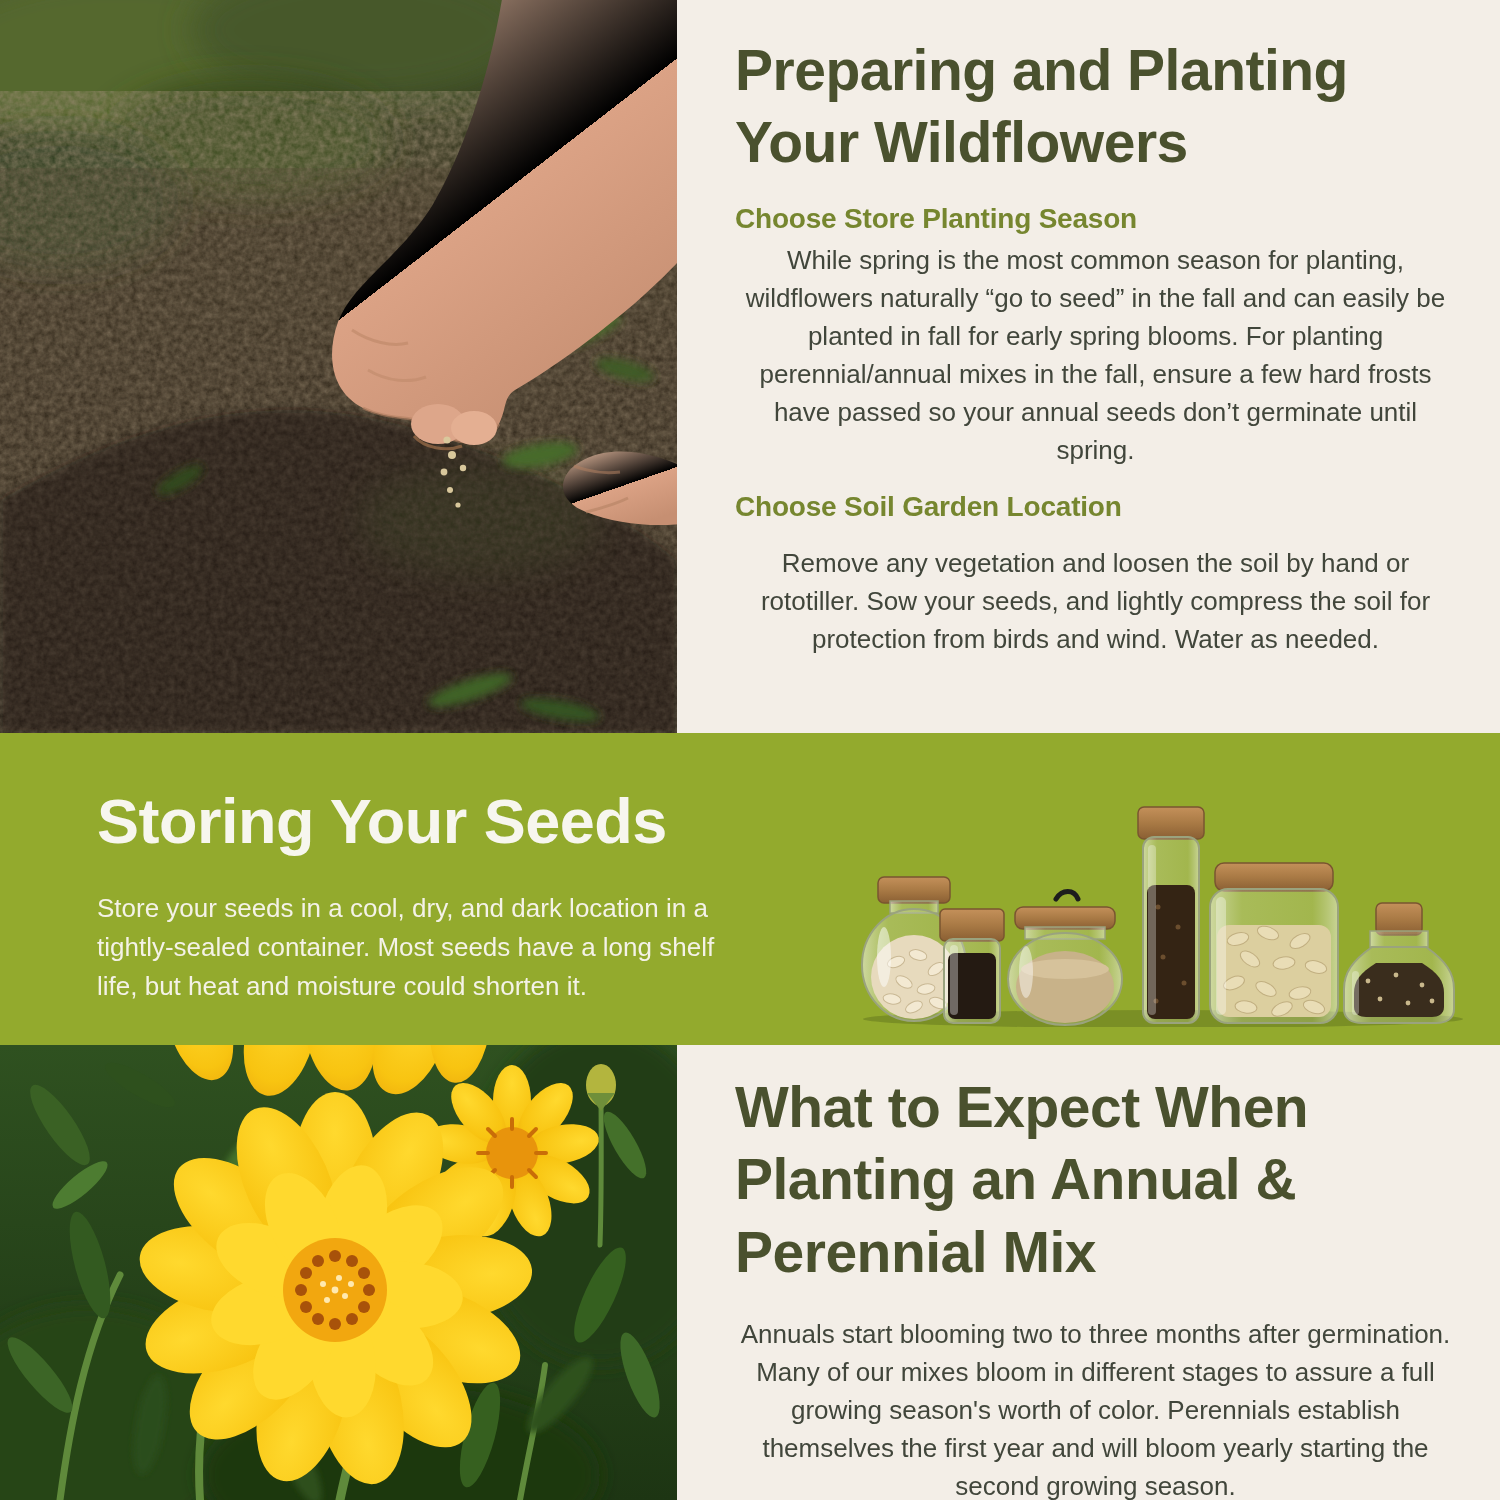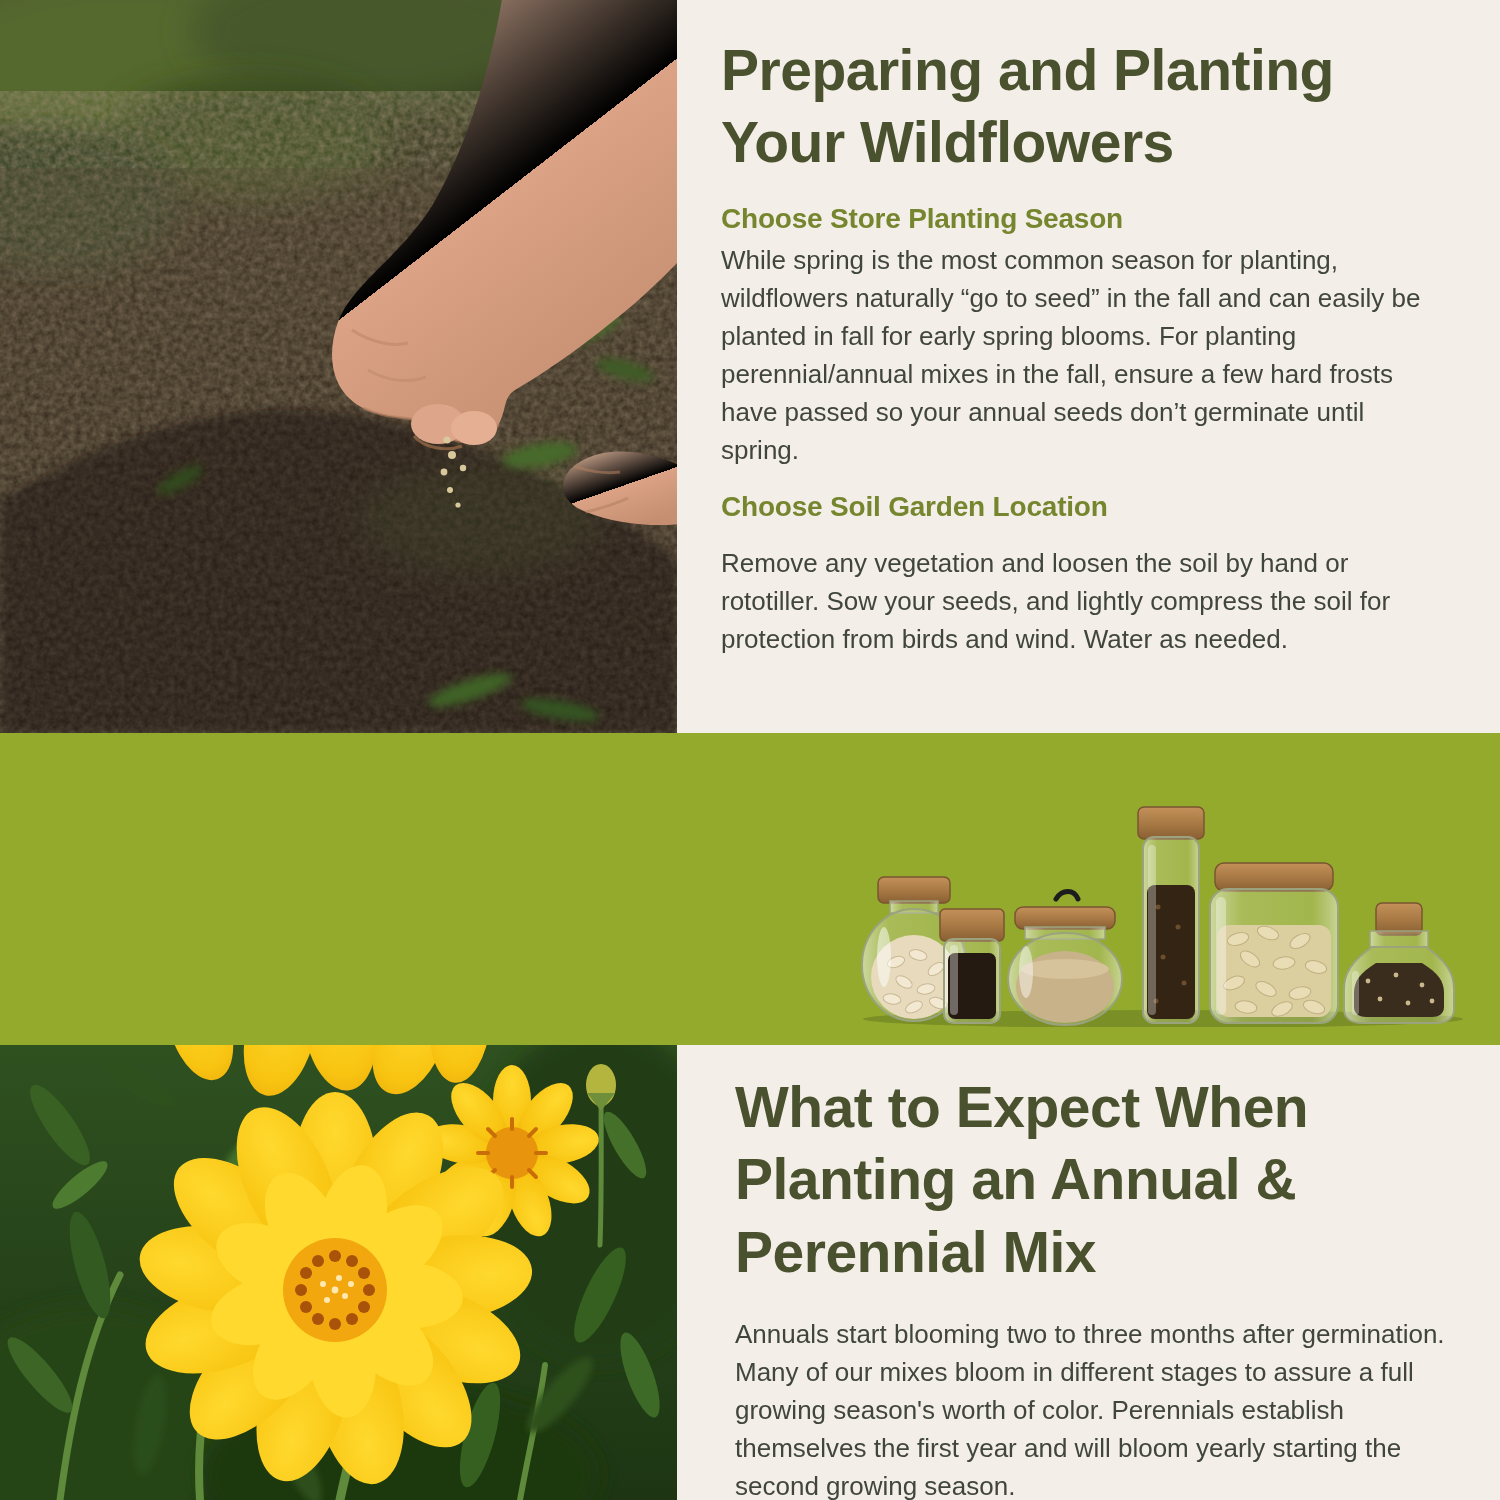--- a/index.html
+++ b/index.html
@@ -8,31 +8,31 @@
     font-family:"Liberation Sans", sans-serif;background:#f3eee7;
   }
   
   .photo{position:absolute;overflow:hidden;}
   .photo-soil{left:0;top:0;width:677px;height:733px;
     background:linear-gradient(180deg,#4c5a2e 0%,#3b4a24 10%,#32361c 18%,#2b2415 30%,#251d12 55%,#211a10 100%);}
   .photo-flower{left:0;top:1045px;width:677px;height:455px;background:#24431a;}
   .photo svg{position:absolute;left:0;top:0;display:block;}
   
   .panel{position:absolute;left:677px;width:823px;background:#f3eee7;box-sizing:border-box;}
-  .panel-top{top:0;height:733px;padding:34px 44px 0 44px;}
+  .panel-top{top:0;height:733px;padding:34px 44px 0 58px;}
   .panel-bottom{top:1045px;height:455px;padding:26px 44px 12px 58px;}
   .section-title{
     margin:0;font-weight:bold;color:#4a512e;font-size:57px;line-height:1.27;
     letter-spacing:-0.5px;max-width:705px;
   }
   .panel-top .section-title{margin-bottom:24px;}
   .panel-bottom .section-title{max-width:660px;margin-bottom:28px;}
   .subsection{margin-bottom:22px;}
   .sub-heading{margin:0 0 7px 0;font-size:28px;font-weight:bold;color:#76862f;letter-spacing:-0.2px;}
-  .body-text{margin:0;font-size:26px;line-height:1.46;color:#41463b;max-width:728px;}
+  .body-text{margin:0;font-size:26px;line-height:1.46;color:#41463b;max-width:728px;text-align:center;}
   
   .band{position:absolute;left:0;top:733px;width:1500px;height:312px;background:#93aa2d;}
   .band-text{position:absolute;left:97px;top:52px;}
   .band-title{margin:0 0 32px 0;font-size:63px;font-weight:bold;color:#f7f6ee;letter-spacing:-0.5px;}
   .band-body{margin:0;font-size:26px;line-height:1.5;color:#f4f2e7;max-width:645px;}
   .jars{position:absolute;right:22px;bottom:18px;width:630px;height:270px;}
 </style>
 </head>
 <body>
 
@@ -124,20 +124,24 @@
     <div class="subsection">
       <h2 class="sub-heading">Choose Soil Garden Location</h2>
     </div>
 
     <div class="subsection">
       <p class="body-text">Remove any vegetation and loosen the soil by hand or rototiller. Sow your seeds, and lightly compress the soil for protection from birds and wind. Water as needed.</p>
     </div>
   </div>
 
   <div class="band">
+    <div class="band-text">
+      <h1 class="band-title">Storing Your Seeds</h1>
+      <p class="band-body">Store your seeds in a cool, dry, and dark location in a tightly-sealed container. Most seeds have a long shelf life, but heat and moisture could shorten it.</p>
+    </div>
 
     <div class="jars" role="img" aria-label="Six cork-topped glass jars filled with assorted seeds">
       <svg width="630" height="270" viewBox="0 0 630 270">
         <defs>
           <linearGradient id="cork" x1="0" y1="0" x2="0" y2="1">
             <stop offset="0" stop-color="#c4905a"></stop>
               <stop offset="0.5" stop-color="#a97a45"></stop>
               <stop offset="1" stop-color="#8a5f33"></stop>
           </linearGradient>
           <linearGradient id="glass" x1="0" y1="0" x2="1" y2="0">

